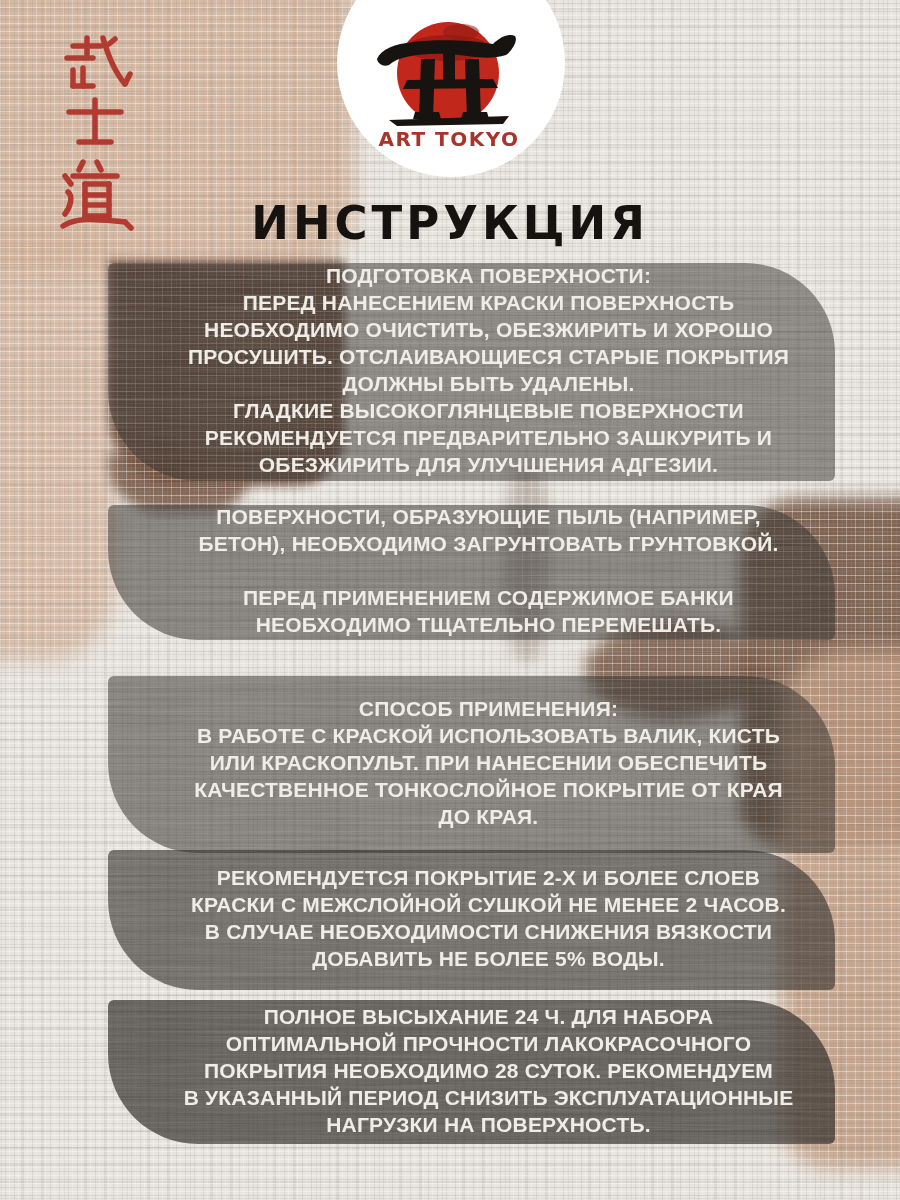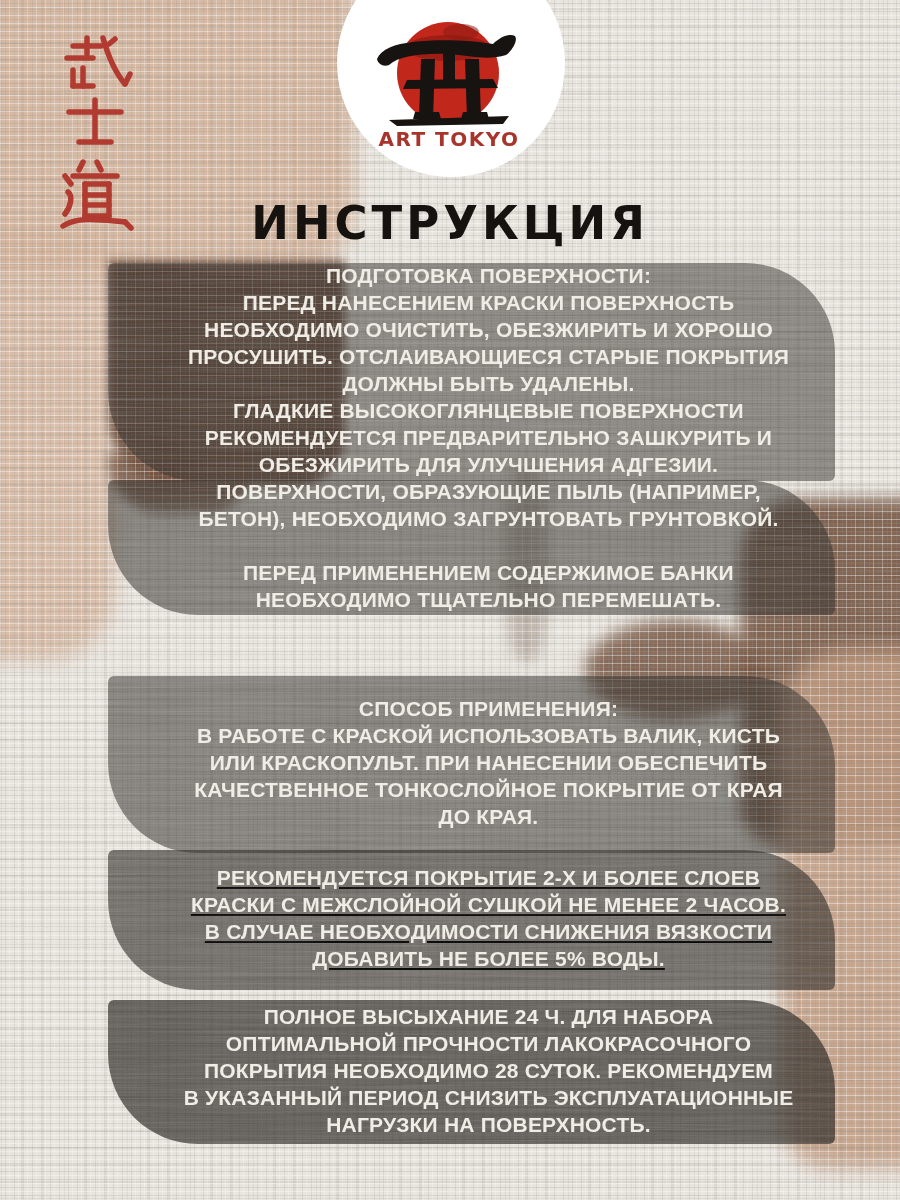--- a/index.html
+++ b/index.html
@@ -34,23 +34,23 @@
         rgba(150,143,133,.20) 5px 6px, rgba(0,0,0,0) 6px 9px),
     repeating-linear-gradient(0deg, rgba(120,113,104,.13) 0 2px, rgba(0,0,0,0) 2px 17px),
     repeating-linear-gradient(90deg, rgba(120,113,104,.11) 0 2px, rgba(0,0,0,0) 2px 21px);}
   .noise{position:absolute;left:0;top:0;z-index:6;pointer-events:none;}
 
   
   .block{position:absolute;left:108px;width:727px;z-index:5;
          border-radius:6px 90px 6px 90px;background:rgba(45,42,38,.54);
          display:flex;align-items:center;justify-content:center;}
   .b1{top:263px;height:218px;background:rgba(47,44,40,.52);}
-  .b2{top:480px;height:135px;}
+  .b2{top:505px;height:135px;}
   .b3{top:676px;height:177px;}
-  .b4{top:850px;height:140px;background:rgba(38,35,32,.62);text-decoration:underline;}
+  .b4{top:850px;height:140px;background:rgba(38,35,32,.62);}
   .b5{top:1000px;height:144px;background:rgba(32,30,27,.68);}
   .block-text{white-space:pre-line;color:#f3f0e9;text-align:center;width:100%;
          padding:0 4px 0 38px;font:700 21px/27px "Liberation Sans",sans-serif;
          letter-spacing:.2px;margin-top:17px;}
 
   
   .title{position:absolute;left:0;top:196px;width:900px;margin:0;z-index:7;
          text-align:center;color:#15120f;font-family:"DejaVu Sans",sans-serif;
          font-weight:900;font-size:45px;letter-spacing:4px;transform:scaleY(1.04);}
 

